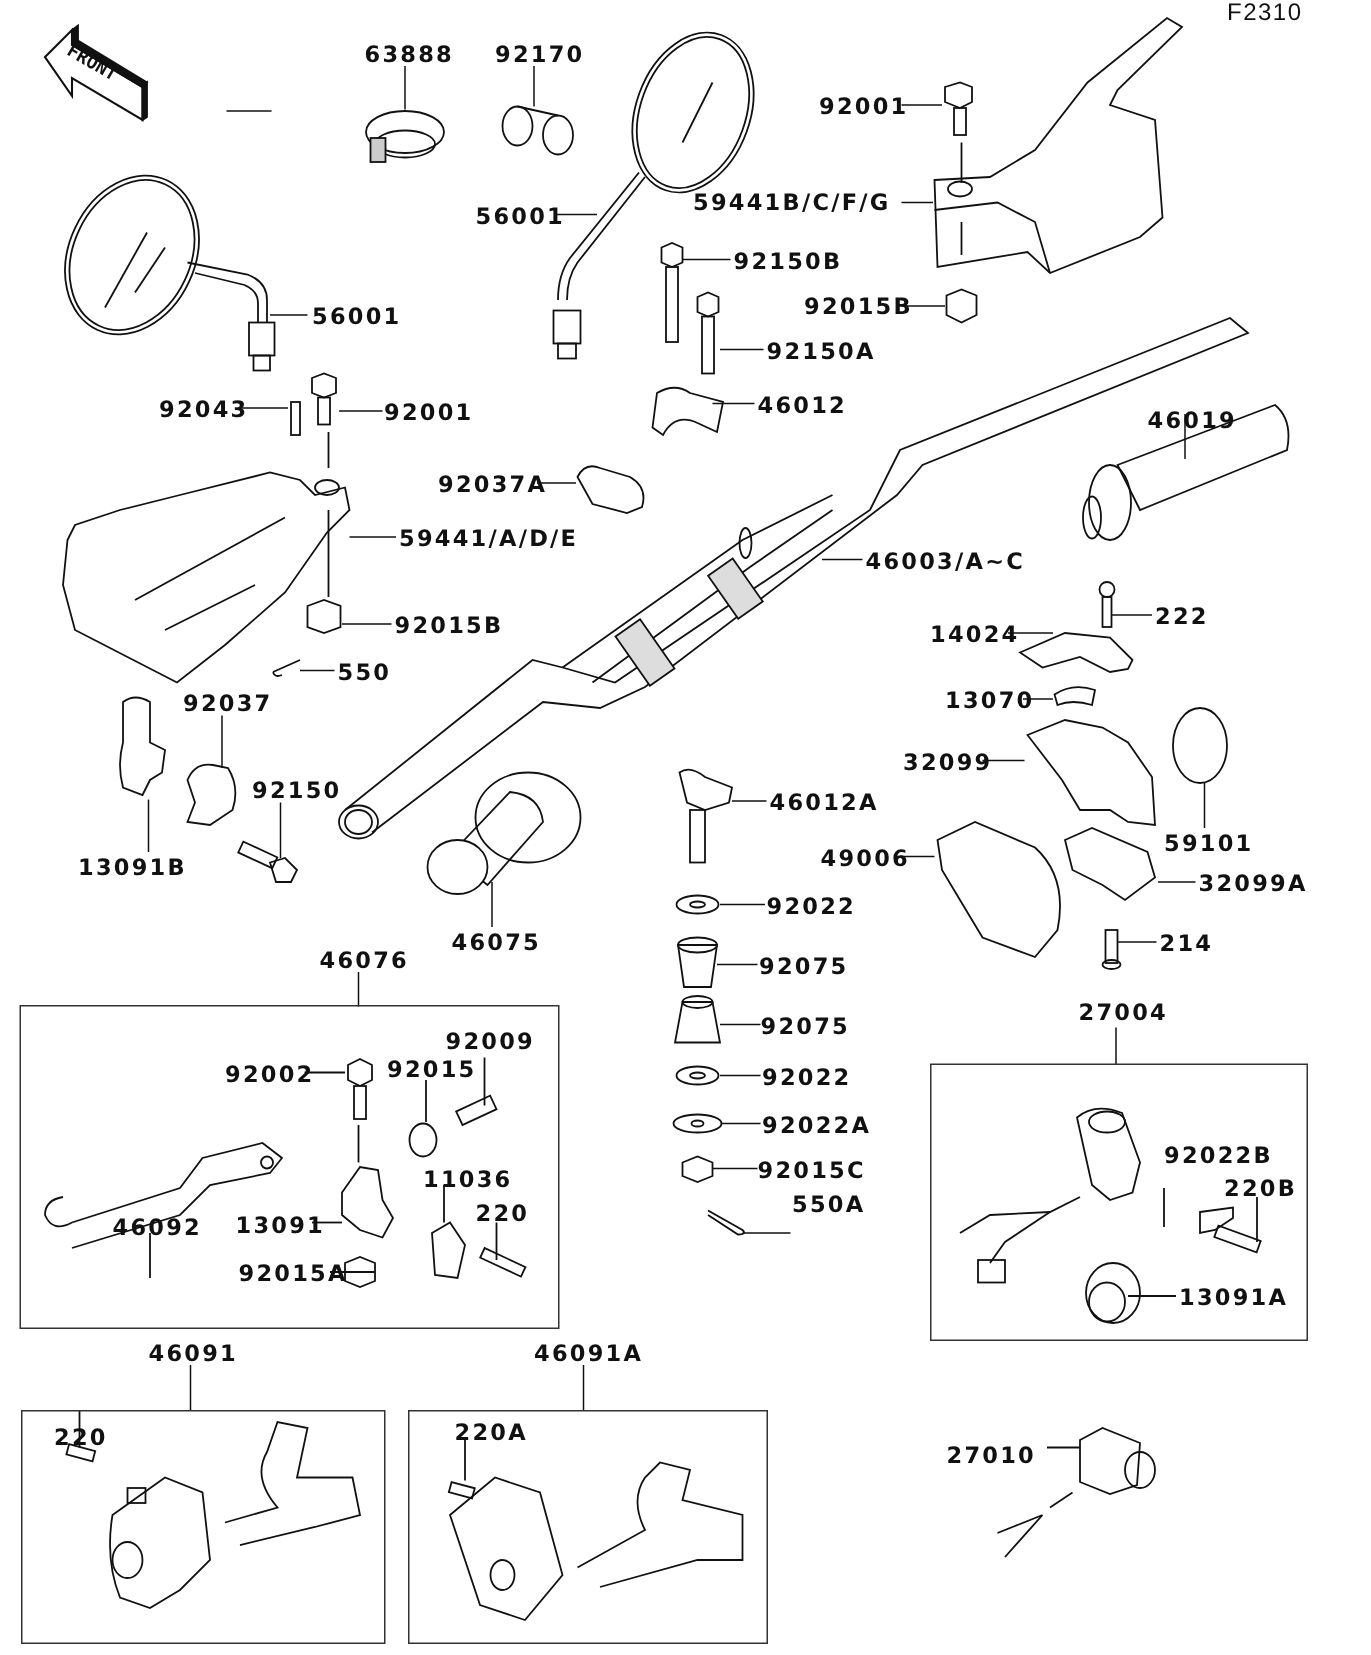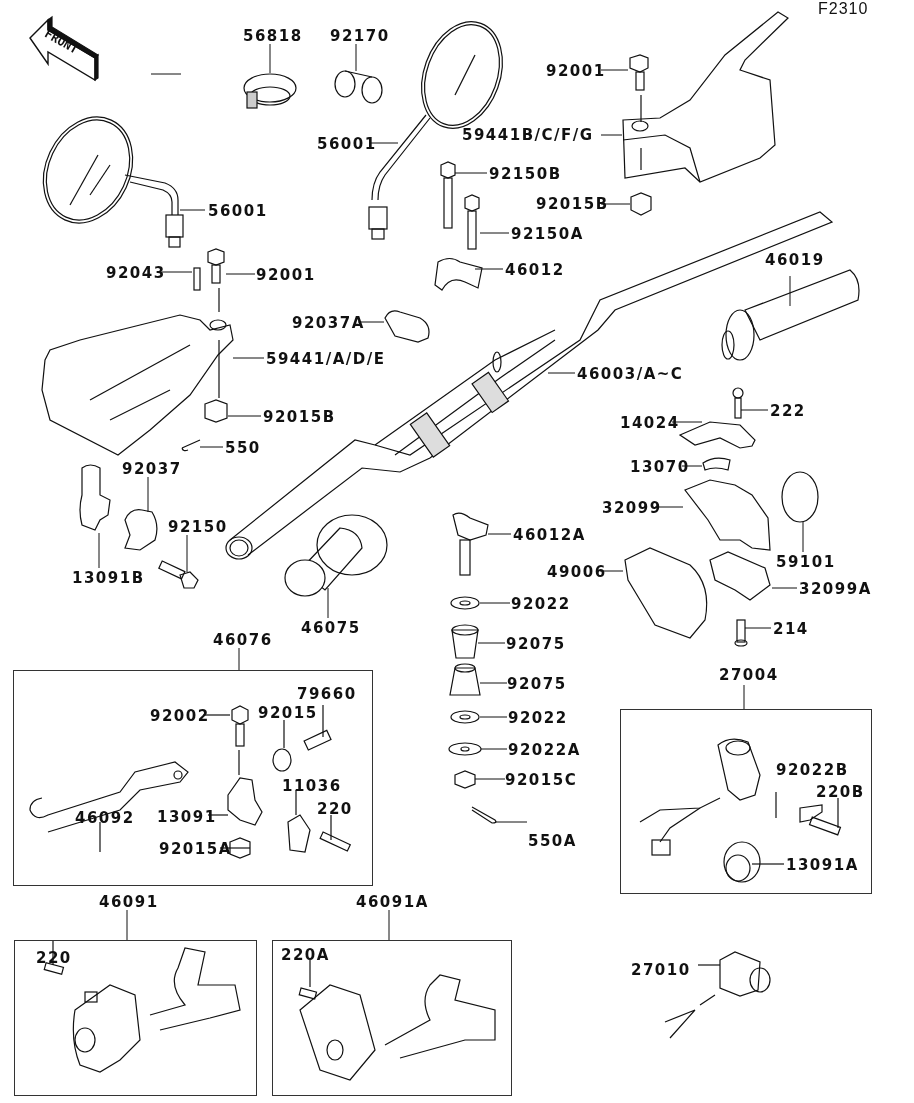--- a/index.html
+++ b/index.html
@@ -274,68 +274,68 @@
   </g>
 </svg>
 
 <div class="box" style="left:13px;top:670px;width:360px;height:216px;"></div>
 <div class="box" style="left:620px;top:709px;width:252px;height:185px;"></div>
 <div class="box" style="left:14px;top:940px;width:243px;height:156px;"></div>
 <div class="box" style="left:272px;top:940px;width:240px;height:156px;"></div>
 
 <div class="fig" style="left:818px;top:0px;">F2310</div>
 
-<div class="lbl" style="left:243px;top:28px;">56818</div>
+<div class="lbl" style="left:243px;top:28px;">63888</div>
 <div class="lbl" style="left:330px;top:28px;">92170</div>
 <div class="lbl" style="left:546px;top:63px;">92001</div>
 <div class="lbl" style="left:317px;top:136px;">56001</div>
 <div class="lbl" style="left:462px;top:127px;">59441B/C/F/G</div>
 <div class="lbl" style="left:489px;top:166px;">92150B</div>
 <div class="lbl" style="left:536px;top:196px;">92015B</div>
 <div class="lbl" style="left:208px;top:203px;">56001</div>
 <div class="lbl" style="left:511px;top:226px;">92150A</div>
-<div class="lbl" style="left:765px;top:252px;">46019</div>
+<div class="lbl" style="left:765px;top:272px;">46019</div>
 <div class="lbl" style="left:106px;top:265px;">92043</div>
 <div class="lbl" style="left:256px;top:267px;">92001</div>
 <div class="lbl" style="left:505px;top:262px;">46012</div>
 <div class="lbl" style="left:292px;top:315px;">92037A</div>
 <div class="lbl" style="left:266px;top:351px;">59441/A/D/E</div>
 <div class="lbl" style="left:577px;top:366px;">46003/A~C</div>
 <div class="lbl" style="left:770px;top:403px;">222</div>
 <div class="lbl" style="left:263px;top:409px;">92015B</div>
 <div class="lbl" style="left:620px;top:415px;">14024</div>
 <div class="lbl" style="left:225px;top:440px;">550</div>
 <div class="lbl" style="left:630px;top:459px;">13070</div>
 <div class="lbl" style="left:122px;top:461px;">92037</div>
 <div class="lbl" style="left:602px;top:500px;">32099</div>
 <div class="lbl" style="left:168px;top:519px;">92150</div>
 <div class="lbl" style="left:513px;top:527px;">46012A</div>
 <div class="lbl" style="left:776px;top:554px;">59101</div>
 <div class="lbl" style="left:547px;top:564px;">49006</div>
-<div class="lbl" style="left:72px;top:570px;">13091B</div>
+<div class="lbl" style="left:52px;top:570px;">13091B</div>
 <div class="lbl" style="left:799px;top:581px;">32099A</div>
 <div class="lbl" style="left:511px;top:596px;">92022</div>
 <div class="lbl" style="left:301px;top:620px;">46075</div>
 <div class="lbl" style="left:773px;top:621px;">214</div>
 <div class="lbl" style="left:506px;top:636px;">92075</div>
 <div class="lbl" style="left:213px;top:632px;">46076</div>
 <div class="lbl" style="left:719px;top:667px;">27004</div>
 <div class="lbl" style="left:507px;top:676px;">92075</div>
-<div class="lbl" style="left:297px;top:686px;">79660</div>
+<div class="lbl" style="left:297px;top:686px;">92009</div>
 <div class="lbl" style="left:150px;top:708px;">92002</div>
 <div class="lbl" style="left:258px;top:705px;">92015</div>
 <div class="lbl" style="left:508px;top:710px;">92022</div>
 <div class="lbl" style="left:508px;top:742px;">92022A</div>
 <div class="lbl" style="left:282px;top:778px;">11036</div>
 <div class="lbl" style="left:505px;top:772px;">92015C</div>
 <div class="lbl" style="left:776px;top:762px;">92022B</div>
 <div class="lbl" style="left:816px;top:784px;">220B</div>
 <div class="lbl" style="left:317px;top:801px;">220</div>
 <div class="lbl" style="left:157px;top:809px;">13091</div>
-<div class="lbl" style="left:528px;top:833px;">550A</div>
+<div class="lbl" style="left:528px;top:795px;">550A</div>
 <div class="lbl" style="left:124px;top:841px;margin-left:35px;">92015A</div>
 <div class="lbl" style="left:75px;top:810px;">46092</div>
 <div class="lbl" style="left:786px;top:857px;text-align:center;">13091A</div>
 <div class="lbl" style="left:99px;top:894px;">46091</div>
 <div class="lbl" style="left:356px;top:894px;">46091A</div>
 <div class="lbl" style="left:36px;top:950px;">220</div>
-<div class="lbl" style="left:281px;top:947px;text-align:center;">220A</div>
+<div class="lbl" style="left:303px;top:947px;text-align:center;">220A</div>
 <div class="lbl" style="left:631px;top:962px;">27010</div>
 
 </body></html>

